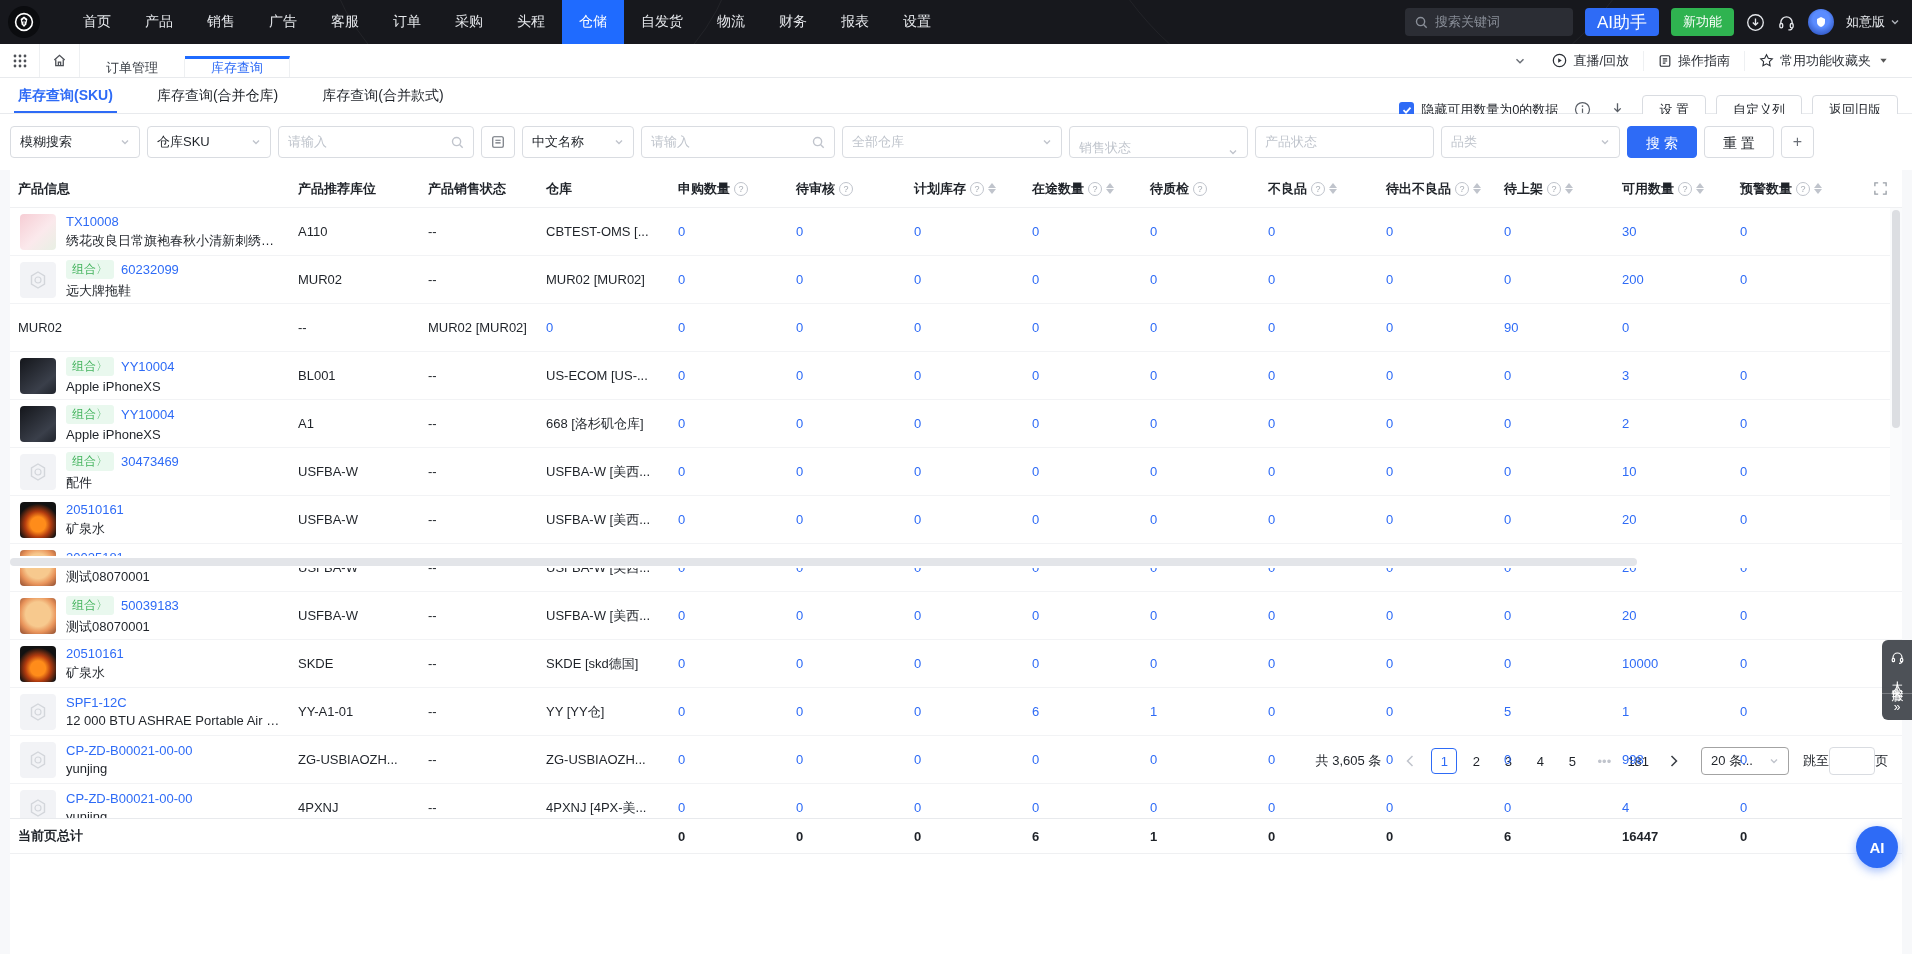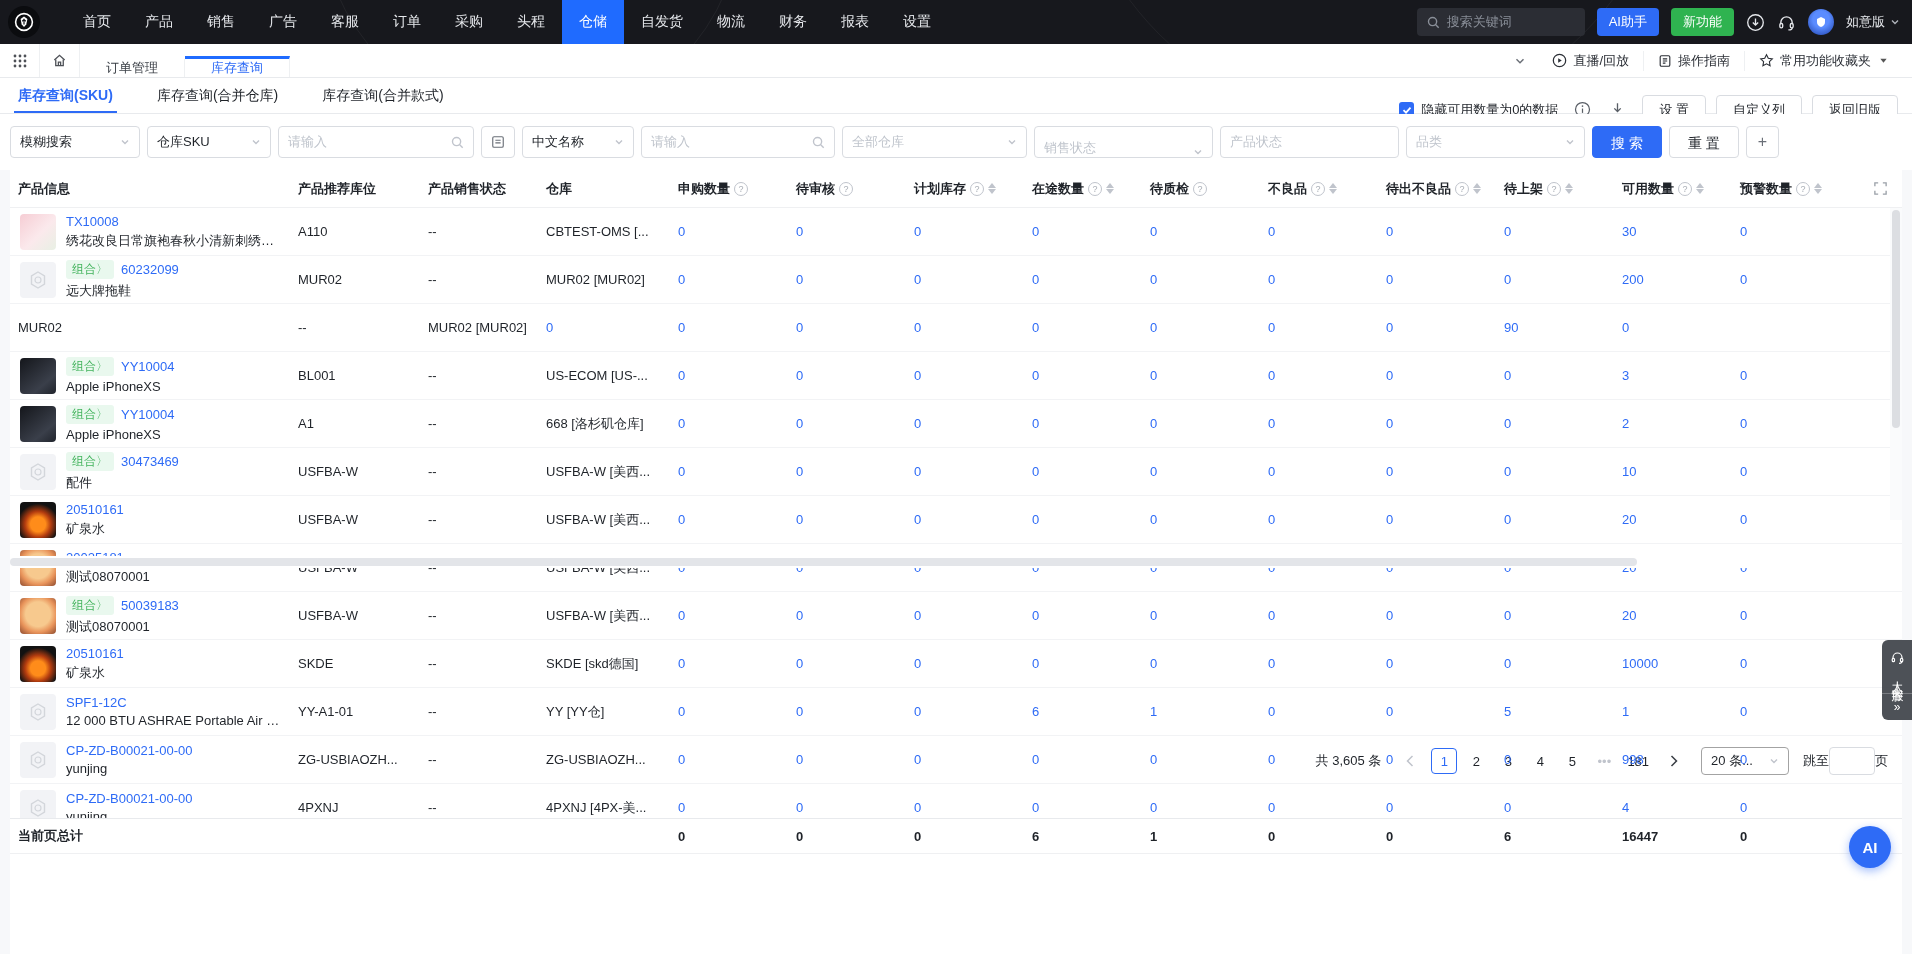--- a/index.html
+++ b/index.html
@@ -12,21 +12,21 @@
   .navbar::before, .navbar::after { content:""; position:absolute; border:1px solid rgba(255,255,255,0.05); border-radius:50%; pointer-events:none; }
   .navbar::before { width:420px; height:420px; left:320px; top:-300px; }
   .navbar::after { width:600px; height:600px; right:240px; top:-480px; }
   .logo { width:32px; height:32px; border-radius:50%; background:#0b0c0f; display:flex; align-items:center; justify-content:center; margin-right:26px; flex:0 0 auto; z-index:1; }
   .nav-items { display:flex; height:100%; align-items:stretch; z-index:1; }
   .nav-item { display:flex; align-items:center; padding:0 17px; color:#e6e8ec; font-size:14px; cursor:pointer; }
   .nav-item.active { background:#1f6bff; color:#fff; }
   .nav-right { margin-left:auto; display:flex; align-items:center; gap:12px; z-index:1; }
   .nav-search { width:168px; height:28px; background:#2b2d34; border-radius:4px; display:flex; align-items:center; padding:0 10px; gap:7px; color:#8a8f99; }
   .nav-search .ph { font-size:13px; color:#8a8f99; }
-  .btn-ai { height:28px; padding:0 12px; border:none; border-radius:4px; background:#2e6bf6; color:#fff; font-size:13px; cursor:pointer; font-family:inherit; }
+  .btn-ai { height:28px; padding:0 12px; border:none; border-radius:4px; background:#2e6bf6; color:#fff; font-size:17px; cursor:pointer; font-family:inherit; }
   .btn-new { height:28px; padding:0 12px; border:none; border-radius:4px; background:#2fb350; color:#fff; font-size:13px; cursor:pointer; font-family:inherit; }
   .nav-ic { color:#e6e8ec; display:flex; align-items:center; }
   .avatar { width:26px; height:26px; border-radius:50%; background:radial-gradient(circle at 50% 40%,#5b8cff 0 40%,#1c3fa8 100%); display:flex; align-items:center; justify-content:center; color:#fff; font-size:9px; }
   .version { color:#e6e8ec; font-size:13px; display:flex; align-items:center; gap:5px; }
 
   
   .tabbar { height:34px; background:#fff; display:flex; align-items:stretch; border-bottom:1px solid #e8eaed; flex:0 0 34px; }
   .tab-ic { width:40px; display:flex; align-items:center; justify-content:center; color:#4e5157; border-right:1px solid #eef0f2; cursor:pointer; }
   .tab { display:flex; align-items:center; padding:0 26px; font-size:13px; color:#3a3f46; border-right:1px solid #eef0f2; cursor:pointer; position:relative; }
   .tab.active { color:#2e6bf6; border-top:3px solid #1f6bff; background:#fff; }
@@ -105,21 +105,21 @@
   .pg-num.dots { color:#c0c4cc; }
   .pg-size { height:28px; border:1px solid #a3a3a3; border-radius:4px; display:flex; align-items:center; gap:16px; padding:0 9px; color:#1f2329; cursor:pointer; margin-left:6px; }
   .pg-jump { display:flex; align-items:center; color:#1f2329; margin-left:6px; }
   .pg-input { width:46px; height:28px; border:1px solid #d9dce1; border-radius:4px; background:#fff; }
 
   
   .cs-widget { position:absolute; right:0; top:640px; width:30px; background:rgba(62,66,73,0.92); border-radius:6px 0 0 6px; color:#fff; display:flex; flex-direction:column; align-items:center; padding:10px 0 0; z-index:30; }
   .cs-text { writing-mode:vertical-rl; font-size:12px; letter-spacing:3px; margin:7px 0 9px; }
   .cs-div { width:100%; height:1px; background:rgba(255,255,255,0.25); }
   .cs-collapse { height:26px; display:flex; align-items:center; justify-content:center; width:100%; cursor:pointer; font-size:12px; }
-  .ai-fab { position:absolute; right:21px; bottom:86px; width:42px; height:42px; border-radius:50%; background:#2e6bf6; color:#fff; font-weight:bold; font-size:15px; display:flex; align-items:center; justify-content:center; box-shadow:0 3px 10px rgba(46,107,246,0.45); cursor:pointer; z-index:30; }
+  .ai-fab { position:absolute; right:14px; bottom:86px; width:42px; height:42px; border-radius:50%; background:#2e6bf6; color:#fff; font-weight:bold; font-size:15px; display:flex; align-items:center; justify-content:center; box-shadow:0 3px 10px rgba(46,107,246,0.45); cursor:pointer; z-index:30; }
   .icn { display:inline-flex; align-items:center; justify-content:center; }
   .icn svg { display:block; }
 </style>
 </head>
 <body>
 
 <div class="page">
 
   <header class="navbar">
     <div class="logo">
@@ -336,21 +336,21 @@
       </div>
       <div class="f-input" style="width: 194px;">
         <span class="ph">请输入</span>
         <span class="f-search icn">
           <svg width="13" height="13" viewBox="0 0 14 14" fill="none" stroke="#c0c4cc" stroke-width="1.5">
             <circle cx="6" cy="6" r="4.4"></circle>
             <path d="M9.4 9.4 L12.6 12.6"></path>
           </svg>
         </span>
       </div>
-      <div class="f-select muted" style="width: 185px;">
+      <div class="f-select muted" style="width: 220px;">
         <span class="val">全部仓库</span>
         <span class="f-chev icn">
           <svg width="10" height="10" viewBox="0 0 10 10" fill="none" stroke="#c0c4cc" stroke-width="1.4">
             <path d="M2 3.5 L5 6.5 L8 3.5"></path>
           </svg>
         </span>
       </div>
       <div class="f-select muted" style="width: 179px; align-items: flex-end;">
         <span class="val">销售状态</span>
         <span class="f-chev icn">

